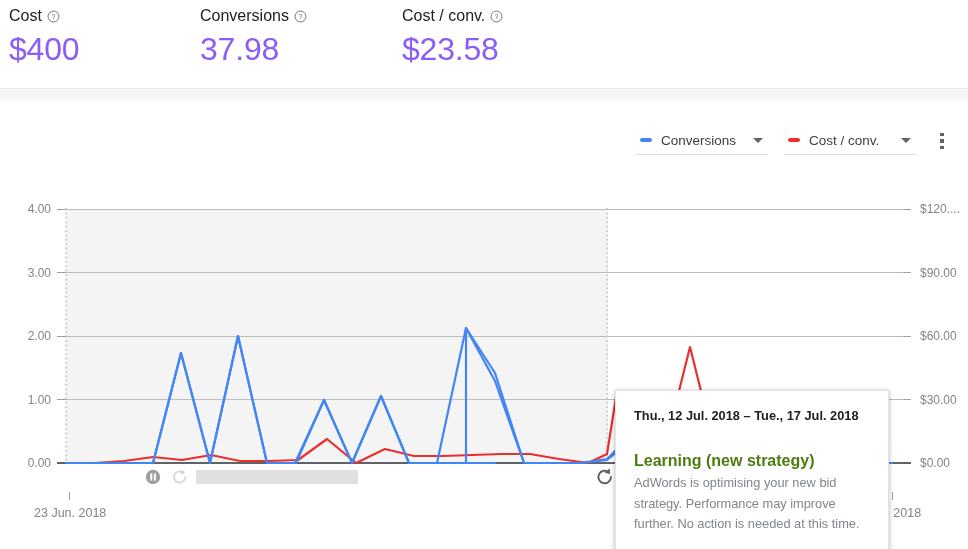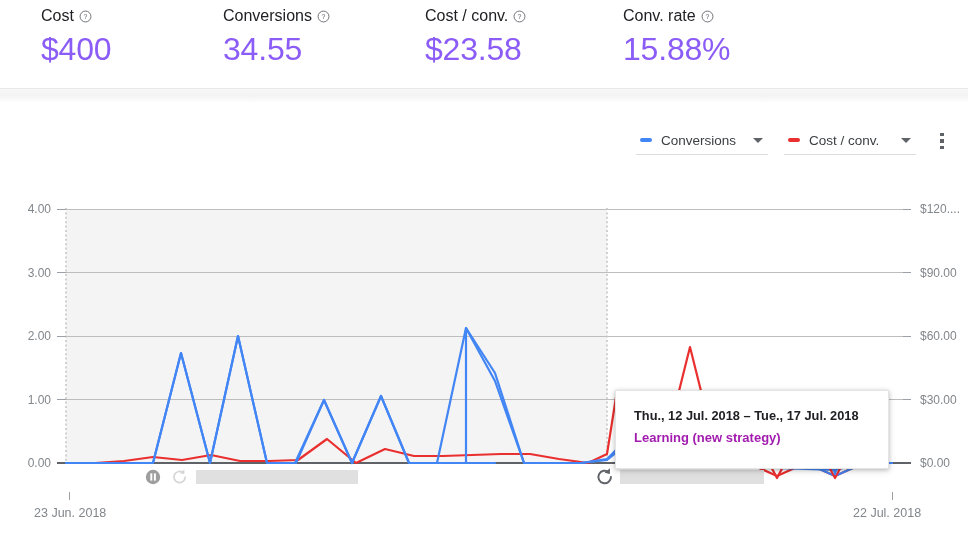--- a/index.html
+++ b/index.html
@@ -23,21 +23,21 @@
     width: 968px;
     height: 88px;
     display: flex;
     align-items: flex-start;
     background: #fff;
   }
   .metric {
     box-sizing: border-box;
     padding: 8px 0 0 0;
   }
-  .metric:nth-child(1) { width: 200px; padding-left: 18px; margin-left: 23px; }
+  .metric:nth-child(1) { width: 200px; padding-left: 9px; }
   .metric:nth-child(2) { width: 200px; padding-left: 0px; }
   .metric:nth-child(3) { width: 200px; padding-left: 2px; }
   .metric:nth-child(4) { width: 240px; padding-left: 0px; }
 
   .metric-label-row {
     display: flex;
     align-items: center;
     gap: 5px;
     height: 16px;
   }
@@ -152,27 +152,27 @@
     background: #fff;
     border: 1px solid #e4e4e4;
     box-shadow: 0 1px 4px rgba(0,0,0,.22), 0 2px 8px rgba(0,0,0,.10);
     padding: 16px 18px 18px 18px;
   }
   .tt-date {
     font-size: 12.8px;
     font-weight: bold;
     color: #202124;
     line-height: 17px;
-    margin-bottom: 5px;
+    margin-bottom: 28px;
     white-space: nowrap;
   }
   .tt-title {
-    font-size: 13px;
+    font-size: 16px;
     font-weight: bold;
-    color: #a21caf;
+    color: #4d7c0f;
     line-height: 18px;
     margin-bottom: 3px;
   }
   .tt-body {
     font-size: 12.8px;
     color: #80868b;
     line-height: 20.5px;
   }
 
   
@@ -205,44 +205,34 @@
   </div>
 
   <div class="metric">
     <div class="metric-label-row">
       <span>Conversions</span>
       <svg class="help-icon" viewBox="0 0 16 16">
         <circle cx="8" cy="8" r="6.7" fill="none" stroke="#5f6368" stroke-width="1.1"></circle>
         <text x="8" y="11.4" font-size="8.6" text-anchor="middle" fill="#5f6368" font-family="Liberation Sans, sans-serif">?</text>
       </svg>
     </div>
-    <div class="metric-value">34.55</div>
+    <div class="metric-value">37.98</div>
   </div>
 
   <div class="metric">
     <div class="metric-label-row">
       <span>Cost / conv.</span>
       <svg class="help-icon" viewBox="0 0 16 16">
         <circle cx="8" cy="8" r="6.7" fill="none" stroke="#5f6368" stroke-width="1.1"></circle>
         <text x="8" y="11.4" font-size="8.6" text-anchor="middle" fill="#5f6368" font-family="Liberation Sans, sans-serif">?</text>
       </svg>
     </div>
     <div class="metric-value">$23.58</div>
   </div>
 
-  <div class="metric">
-    <div class="metric-label-row">
-      <span>Conv. rate</span>
-      <svg class="help-icon" viewBox="0 0 16 16">
-        <circle cx="8" cy="8" r="6.7" fill="none" stroke="#5f6368" stroke-width="1.1"></circle>
-        <text x="8" y="11.4" font-size="8.6" text-anchor="middle" fill="#5f6368" font-family="Liberation Sans, sans-serif">?</text>
-      </svg>
-    </div>
-    <div class="metric-value">15.88%</div>
-  </div>
 
 </div>
 
 <div class="divider-band"></div>
 
 <div class="chart-card">
 
   <div class="legend-row">
 
     <div class="legend-select">
@@ -351,15 +341,16 @@
     <svg class="ann-icon" width="22" height="22" viewBox="0 0 20 20">
       <path d="M15.4 10a5.7 5.7 0 1 1-2.0-4.35" fill="none" stroke="#5f6368" stroke-width="1.8" stroke-linecap="round"></path>
       <polygon points="14.5,2.1 14.4,7.2 9.6,6.1" fill="#5f6368"></polygon>
     </svg>
     <div class="ann-bar" style="width:144px; margin-left:4px;"></div>
   </div>
 
   <div class="tooltip">
     <div class="tt-date">Thu., 12 Jul. 2018 – Tue., 17 Jul. 2018</div>
     <div class="tt-title">Learning (new strategy)</div>
+    <div class="tt-body">AdWords is optimising your new bid strategy. Performance may improve further. No action is needed at this time.</div>
   </div>
 
 </div>
 
 </body></html>

